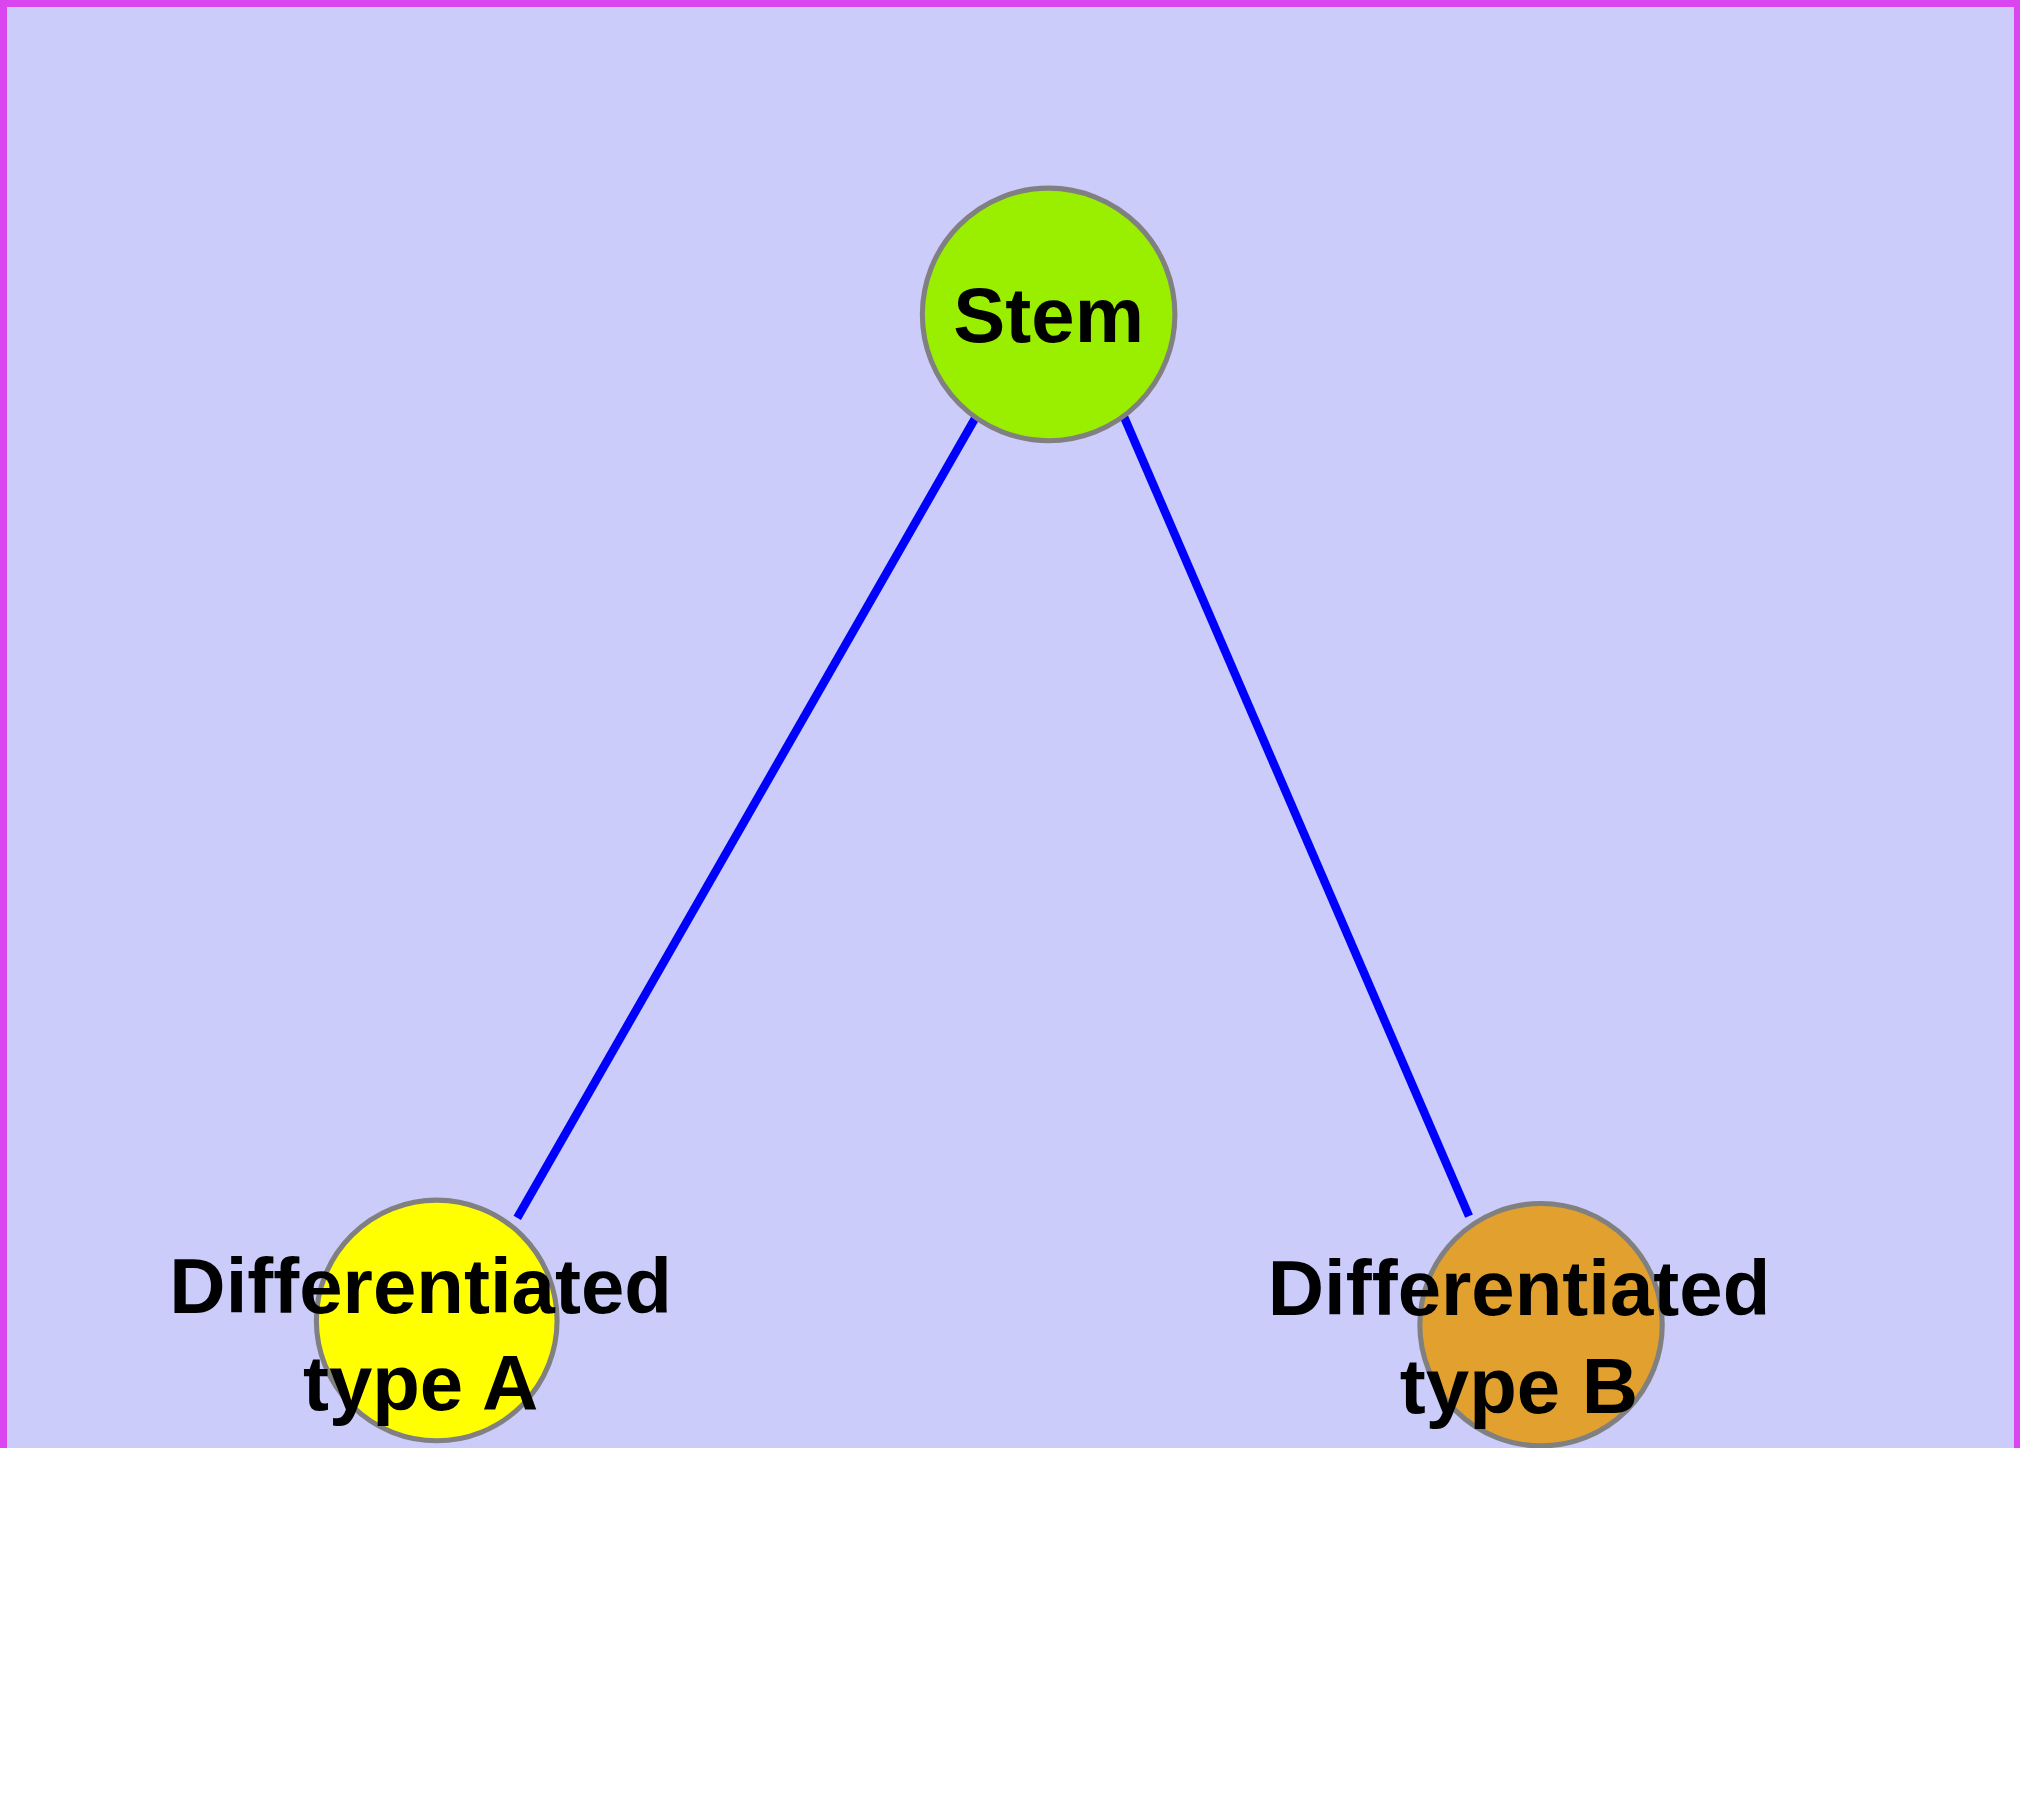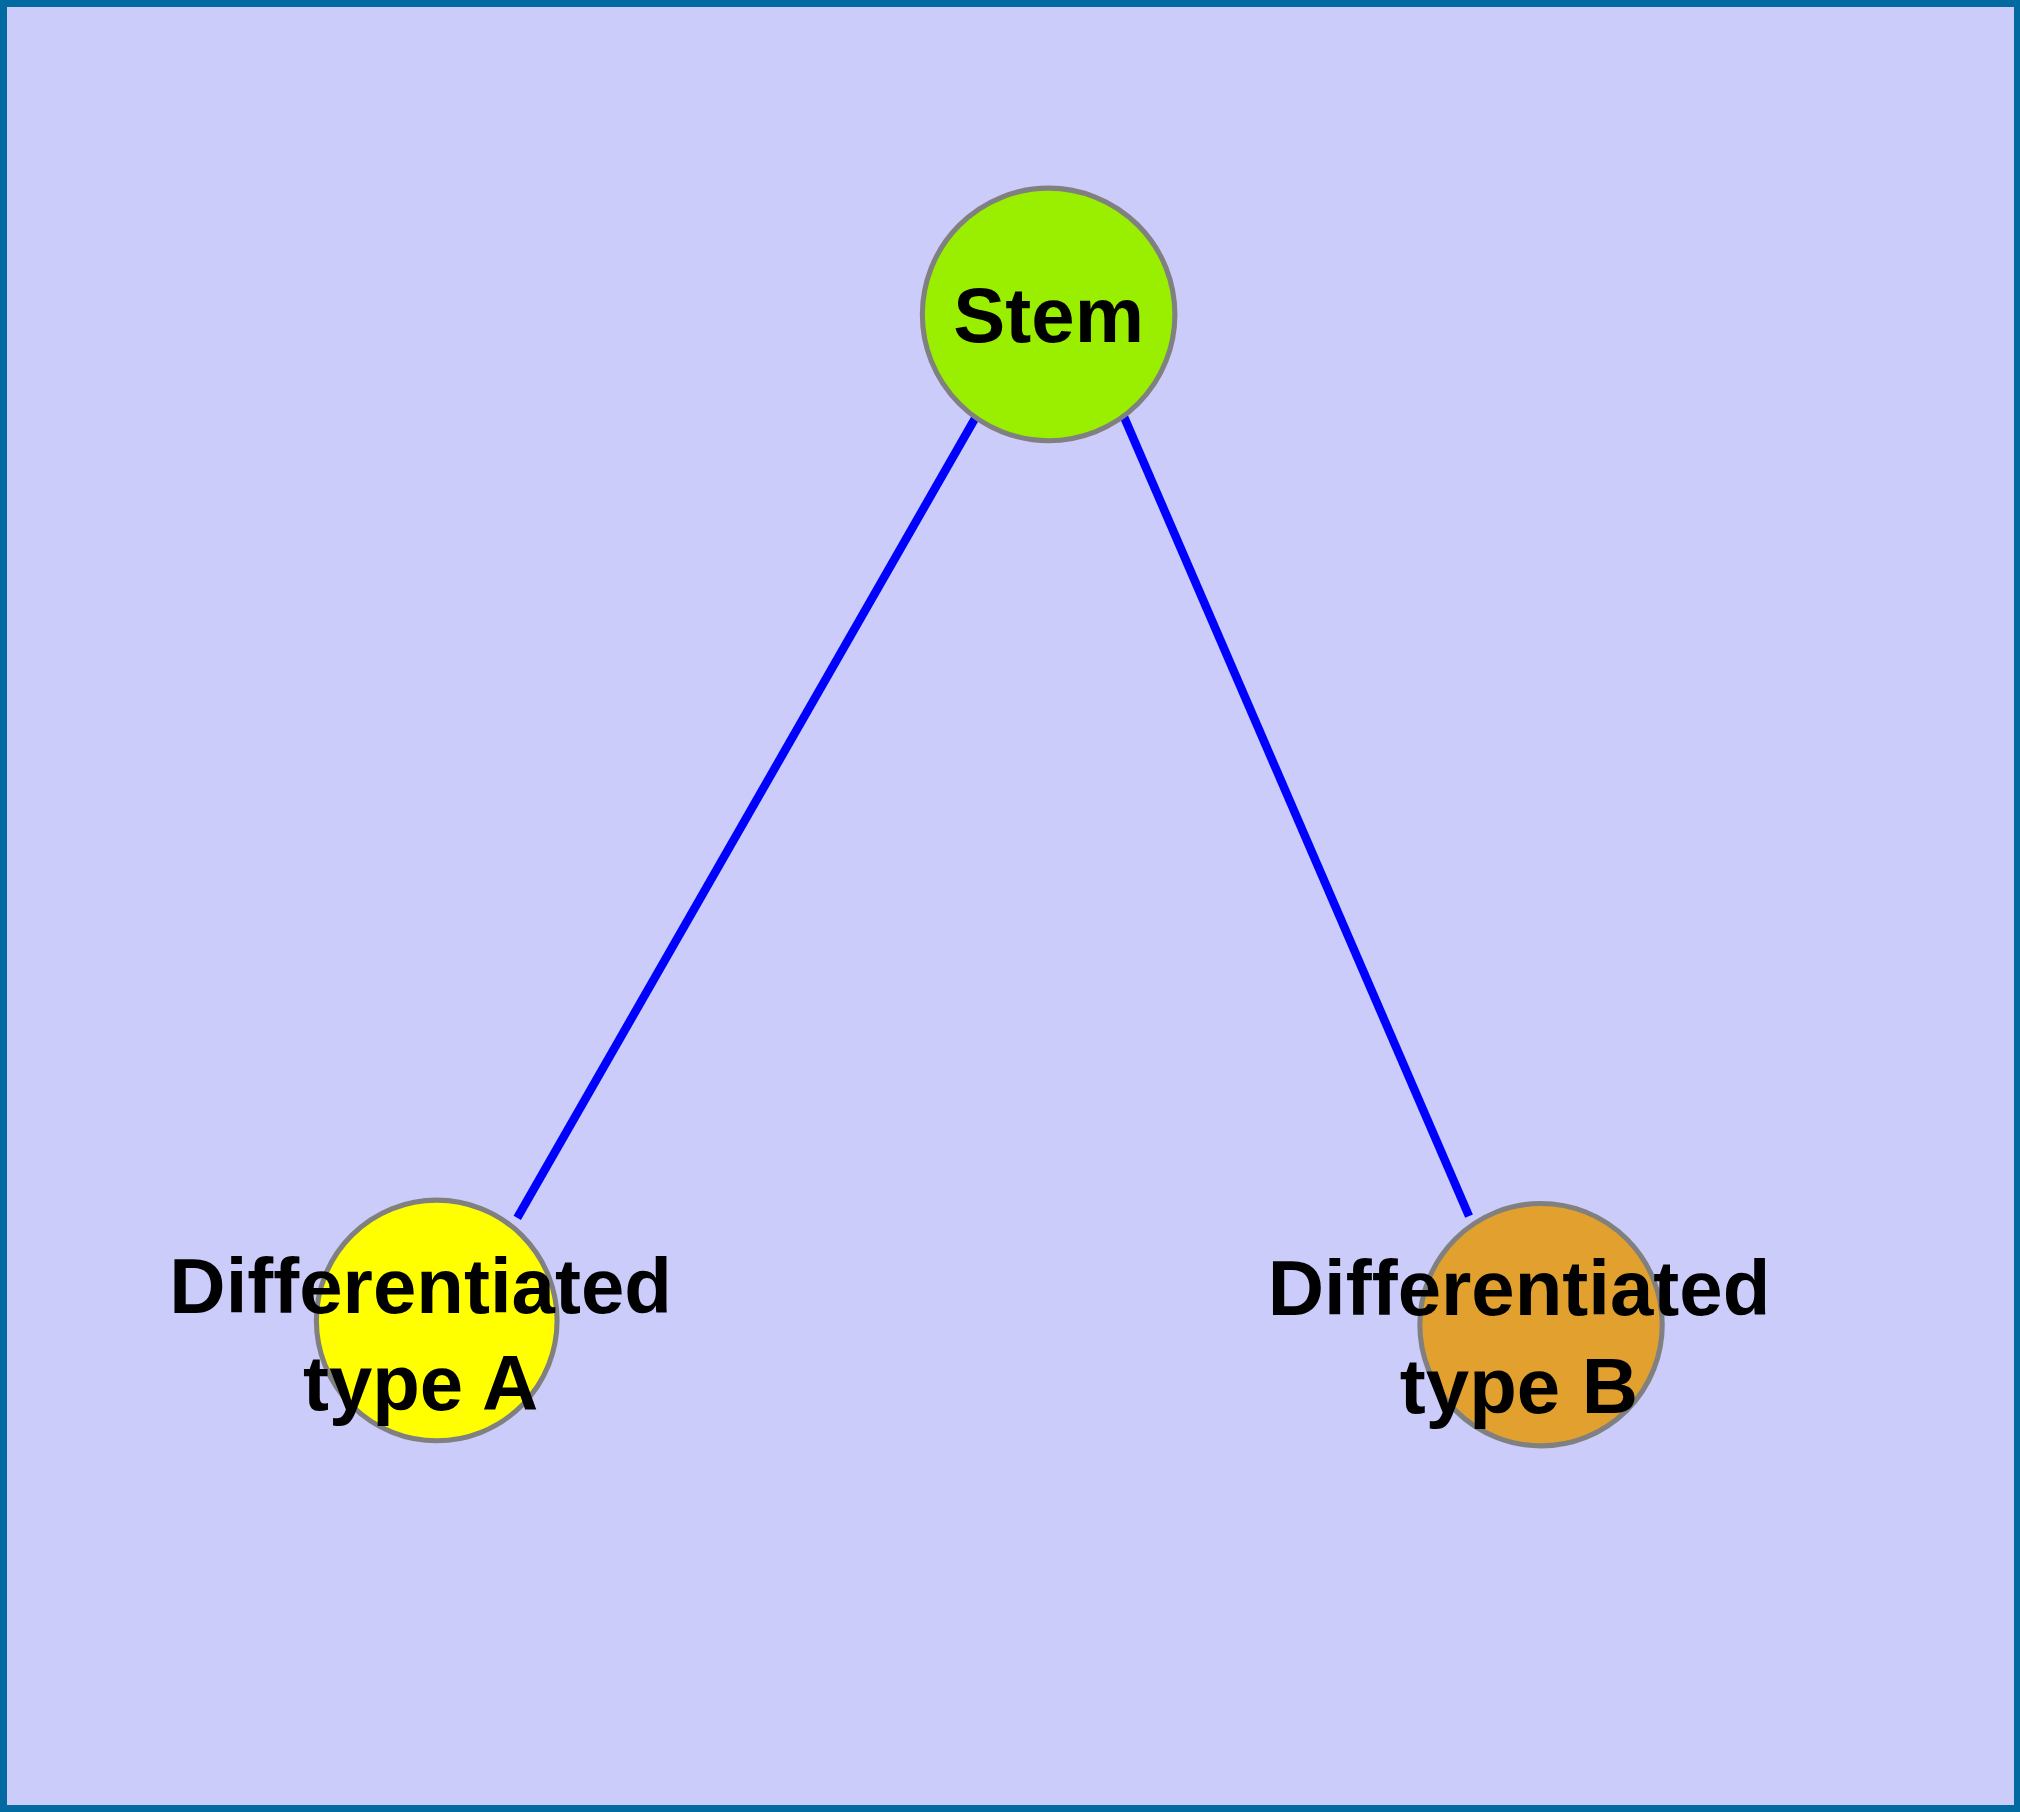--- a/index.html
+++ b/index.html
@@ -3,22 +3,22 @@
 <meta charset="utf-8">
 <style>
   html, body {
     margin: 0;
     padding: 0;
     background: #ffffff;
   }
   #stage {
     position: relative;
     width: 2021px;
-    height: 1812px;
-    background: #0369a1;
+    height: 1448px;
+    background: #d946ef;
     overflow: hidden;
     font-family: "Liberation Sans", sans-serif;
   }
   #canvas {
     position: absolute;
     left: 6.8px;
     top: 6.8px;
     width: 2007px;
     height: 1798px;
     background: #ccccfa;

